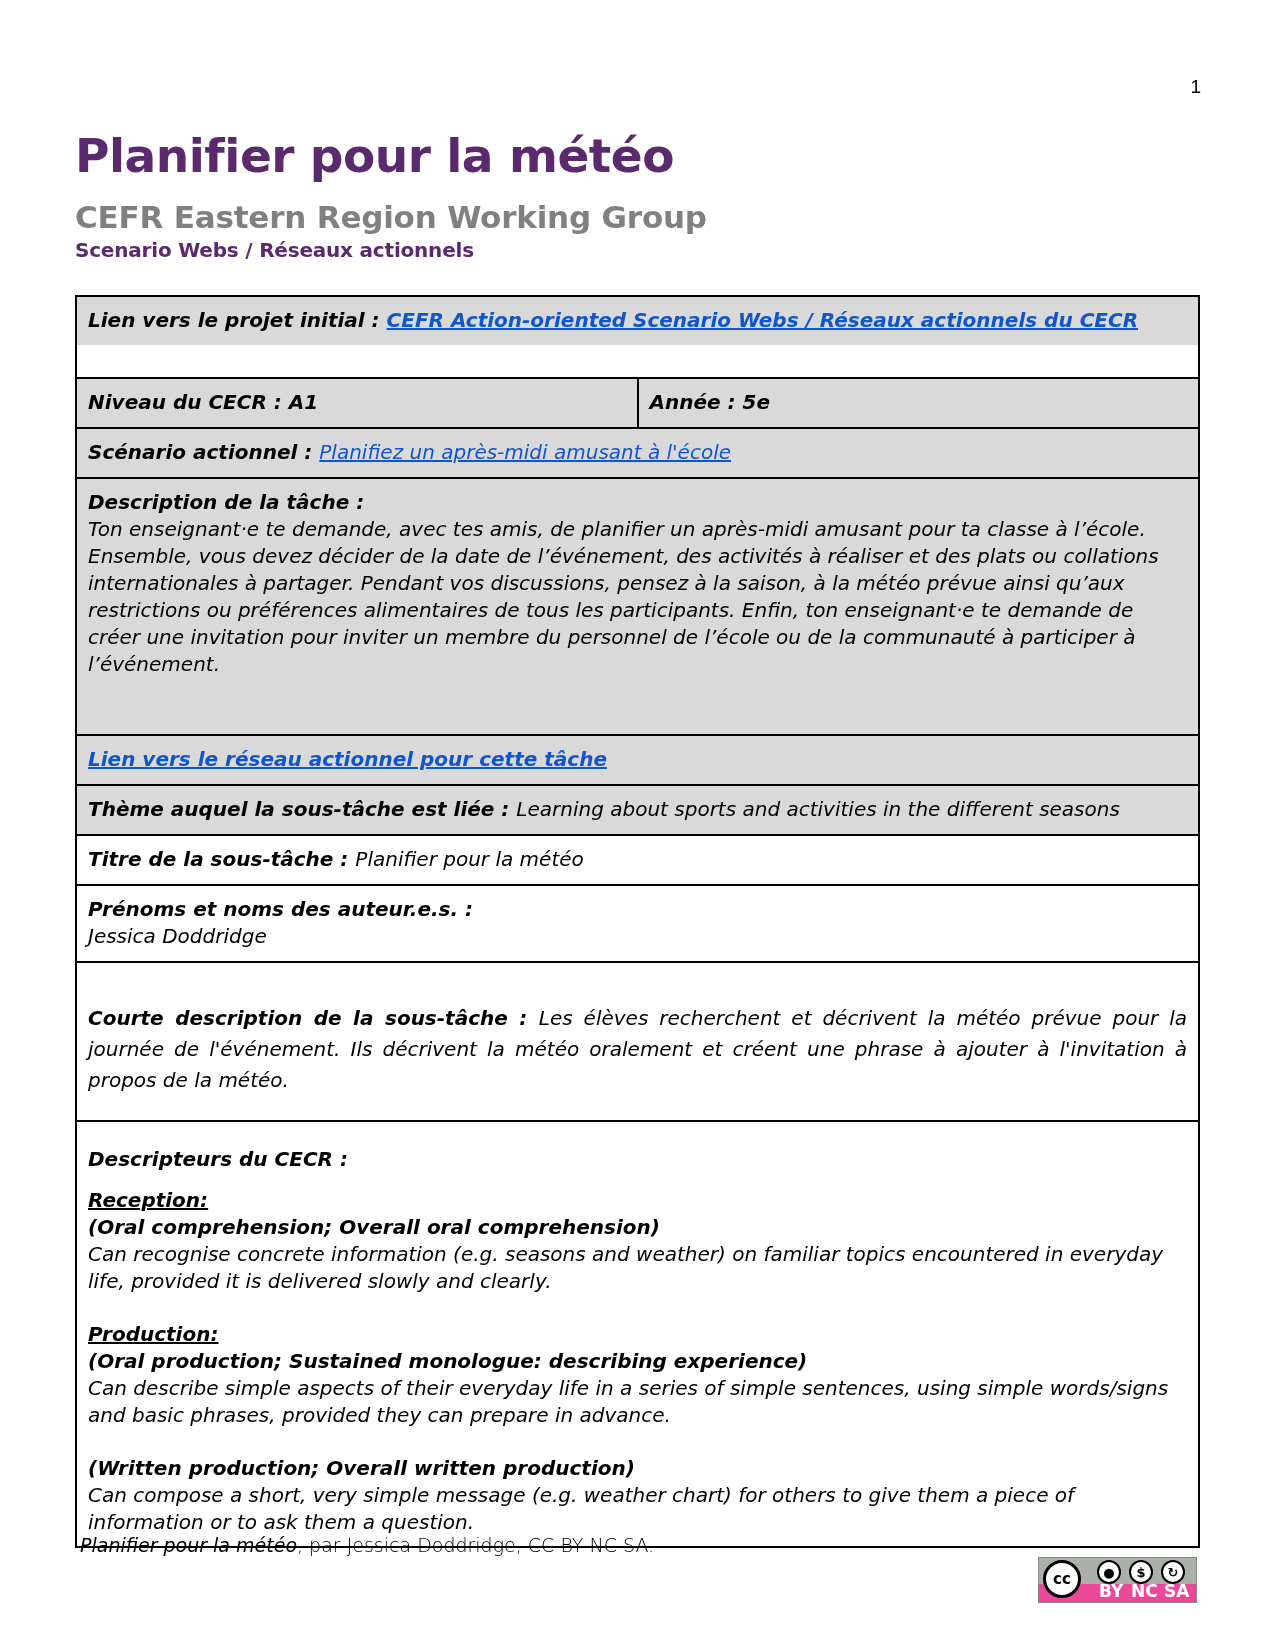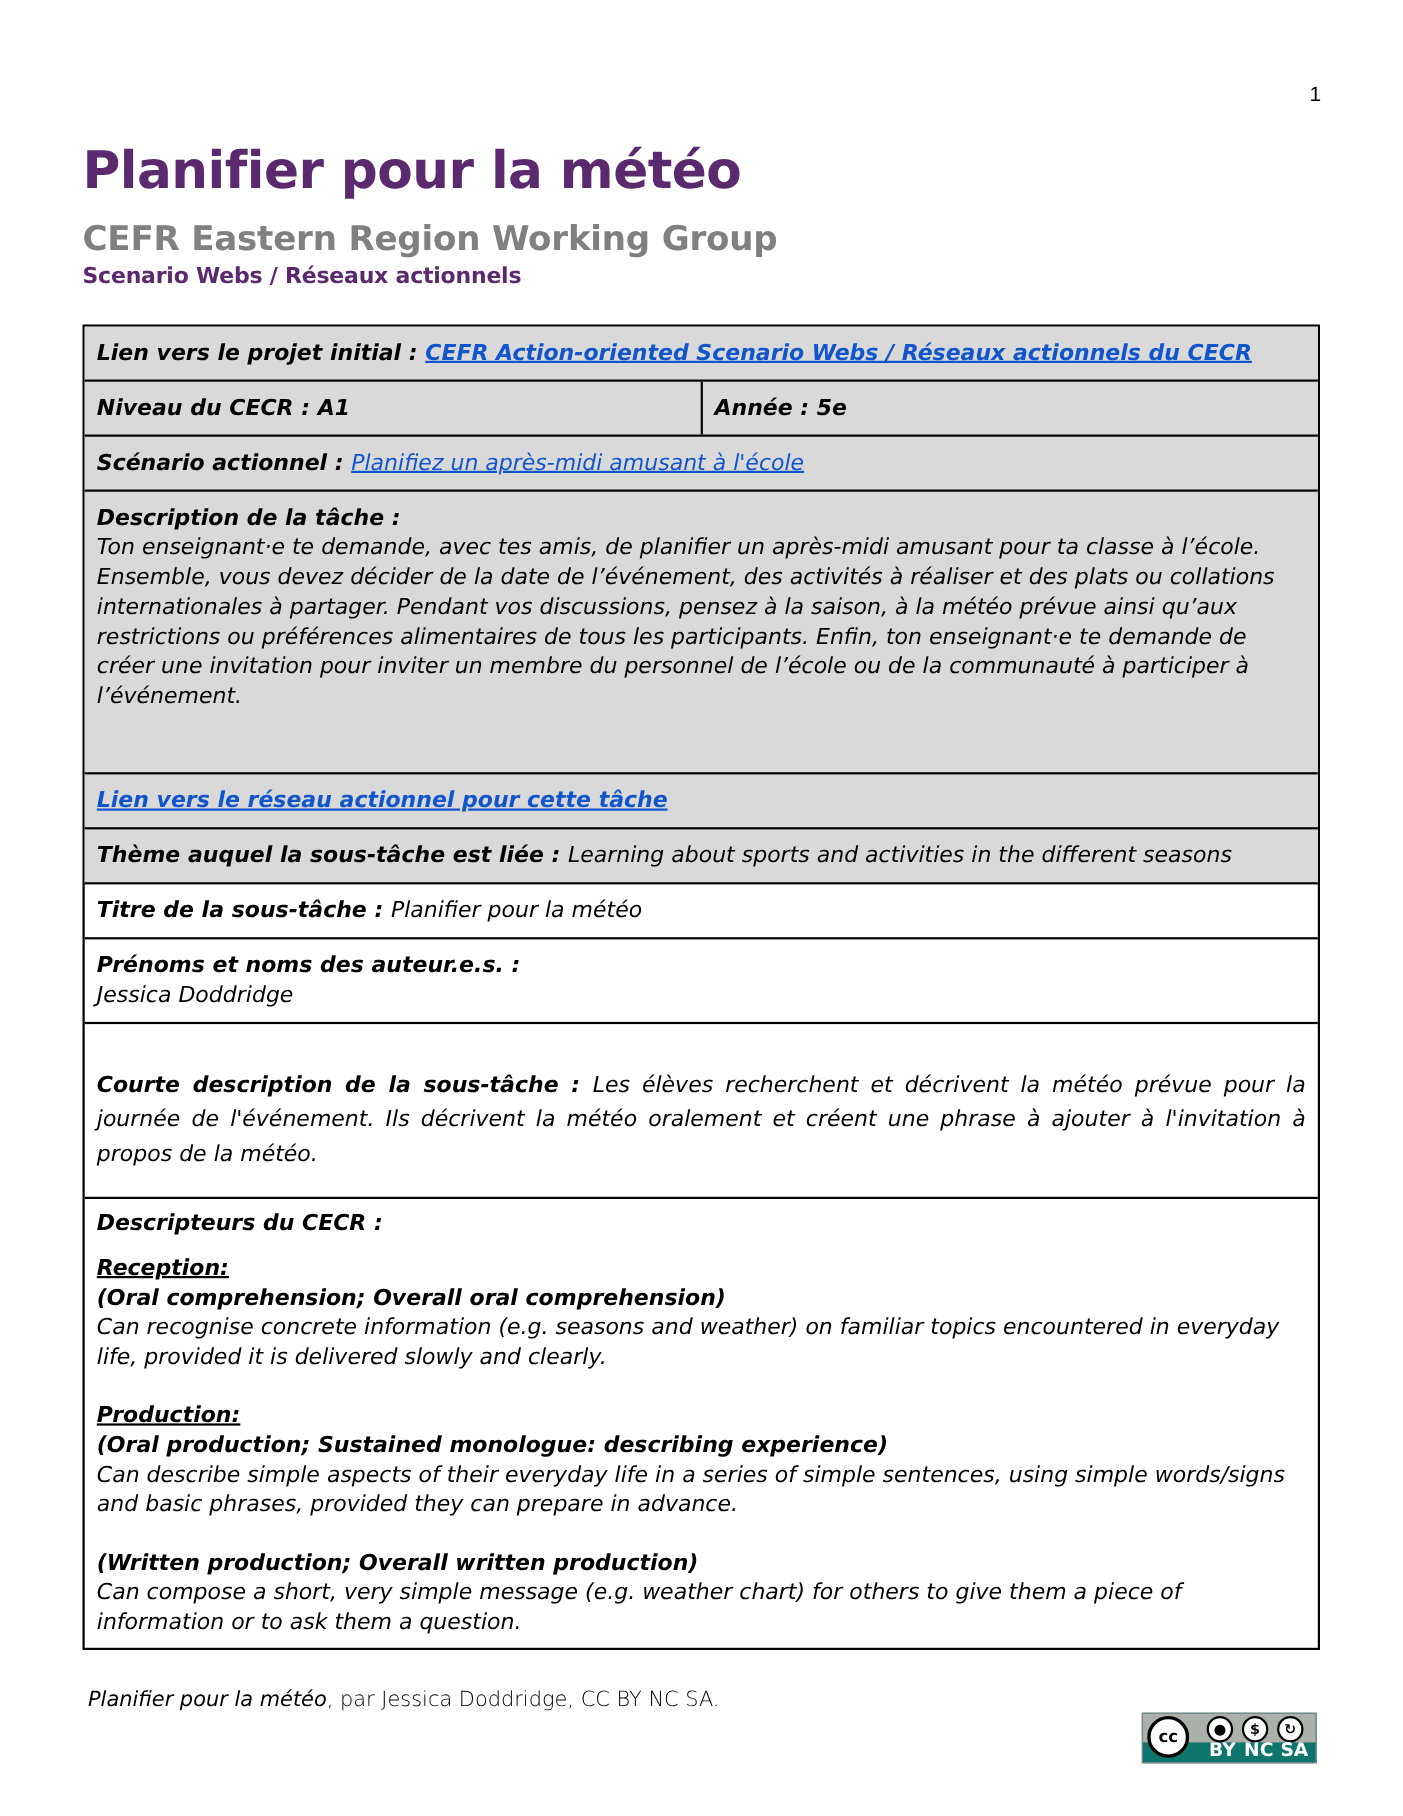--- a/index.html
+++ b/index.html
@@ -28,42 +28,42 @@
     }
     .doc-table {
       position: absolute; left: 75px; top: 295px; width: 1125px;
       border: 2px solid #000; box-sizing: border-box;
       font-size: 20px; line-height: 27px;
     }
     .row { border-top: 2px solid #000; box-sizing: border-box; font-style: italic; }
     .row:first-child { border-top: none; }
     .gray { background: #d9d9d9; }
     .cell { padding: 10px 11px 11px 11px; }
-    .split { display: flex; }
+    .split { display: flex; margin-top: 32px; }
     .split .cell { flex: 1; }
     .split .cell + .cell { border-left: 2px solid #000; }
     b, .b { font-weight: bold; }
     a.link { color: #1155cc; text-decoration: underline; }
     .link-plain { color: #1155cc; text-decoration: underline; font-weight: normal; }
     .desc-cell { padding: 10px 11px 56px 11px; }
     .justify { text-align: justify; line-height: 31px; padding-top: 40px; padding-bottom: 24px; }
-    .descr-cell { padding: 8px 11px 10px 11px; }
+    .descr-cell { padding: 24px 11px 10px 11px; }
     .descr-cell p { margin: 0; }
     .gap { height: 26px; }
     .gap-sm { height: 14px; }
     .u { text-decoration: underline; font-weight: bold; }
     .footer {
       position: absolute; left: 80px; top: 1534px;
       font-family: "DejaVu Sans", sans-serif; font-weight: 300;
       font-size: 19px; color: #000000;
     }
     .footer i { font-style: italic; }
     .cc-badge {
       position: absolute; left: 1038px; top: 1557px; width: 157px; height: 44px;
-      background: #0f766e; border: 1px solid #888;
+      background: #ec4899; border: 1px solid #888;
     }
     .cc-badge .top {
       position: absolute; left: 0; right: 0; top: 0; height: 26px; background: #abb1aa;
     }
     .cc-badge .cc-circle {
       position: absolute; left: 4px; top: 2px; width: 38px; height: 38px; border-radius: 50%;
       background: #fff; border: 3px solid #000; box-sizing: border-box;
       font-family: "DejaVu Sans", sans-serif; font-weight: bold; font-size: 15px;
       display: flex; align-items: center; justify-content: center; color: #000;
     }

